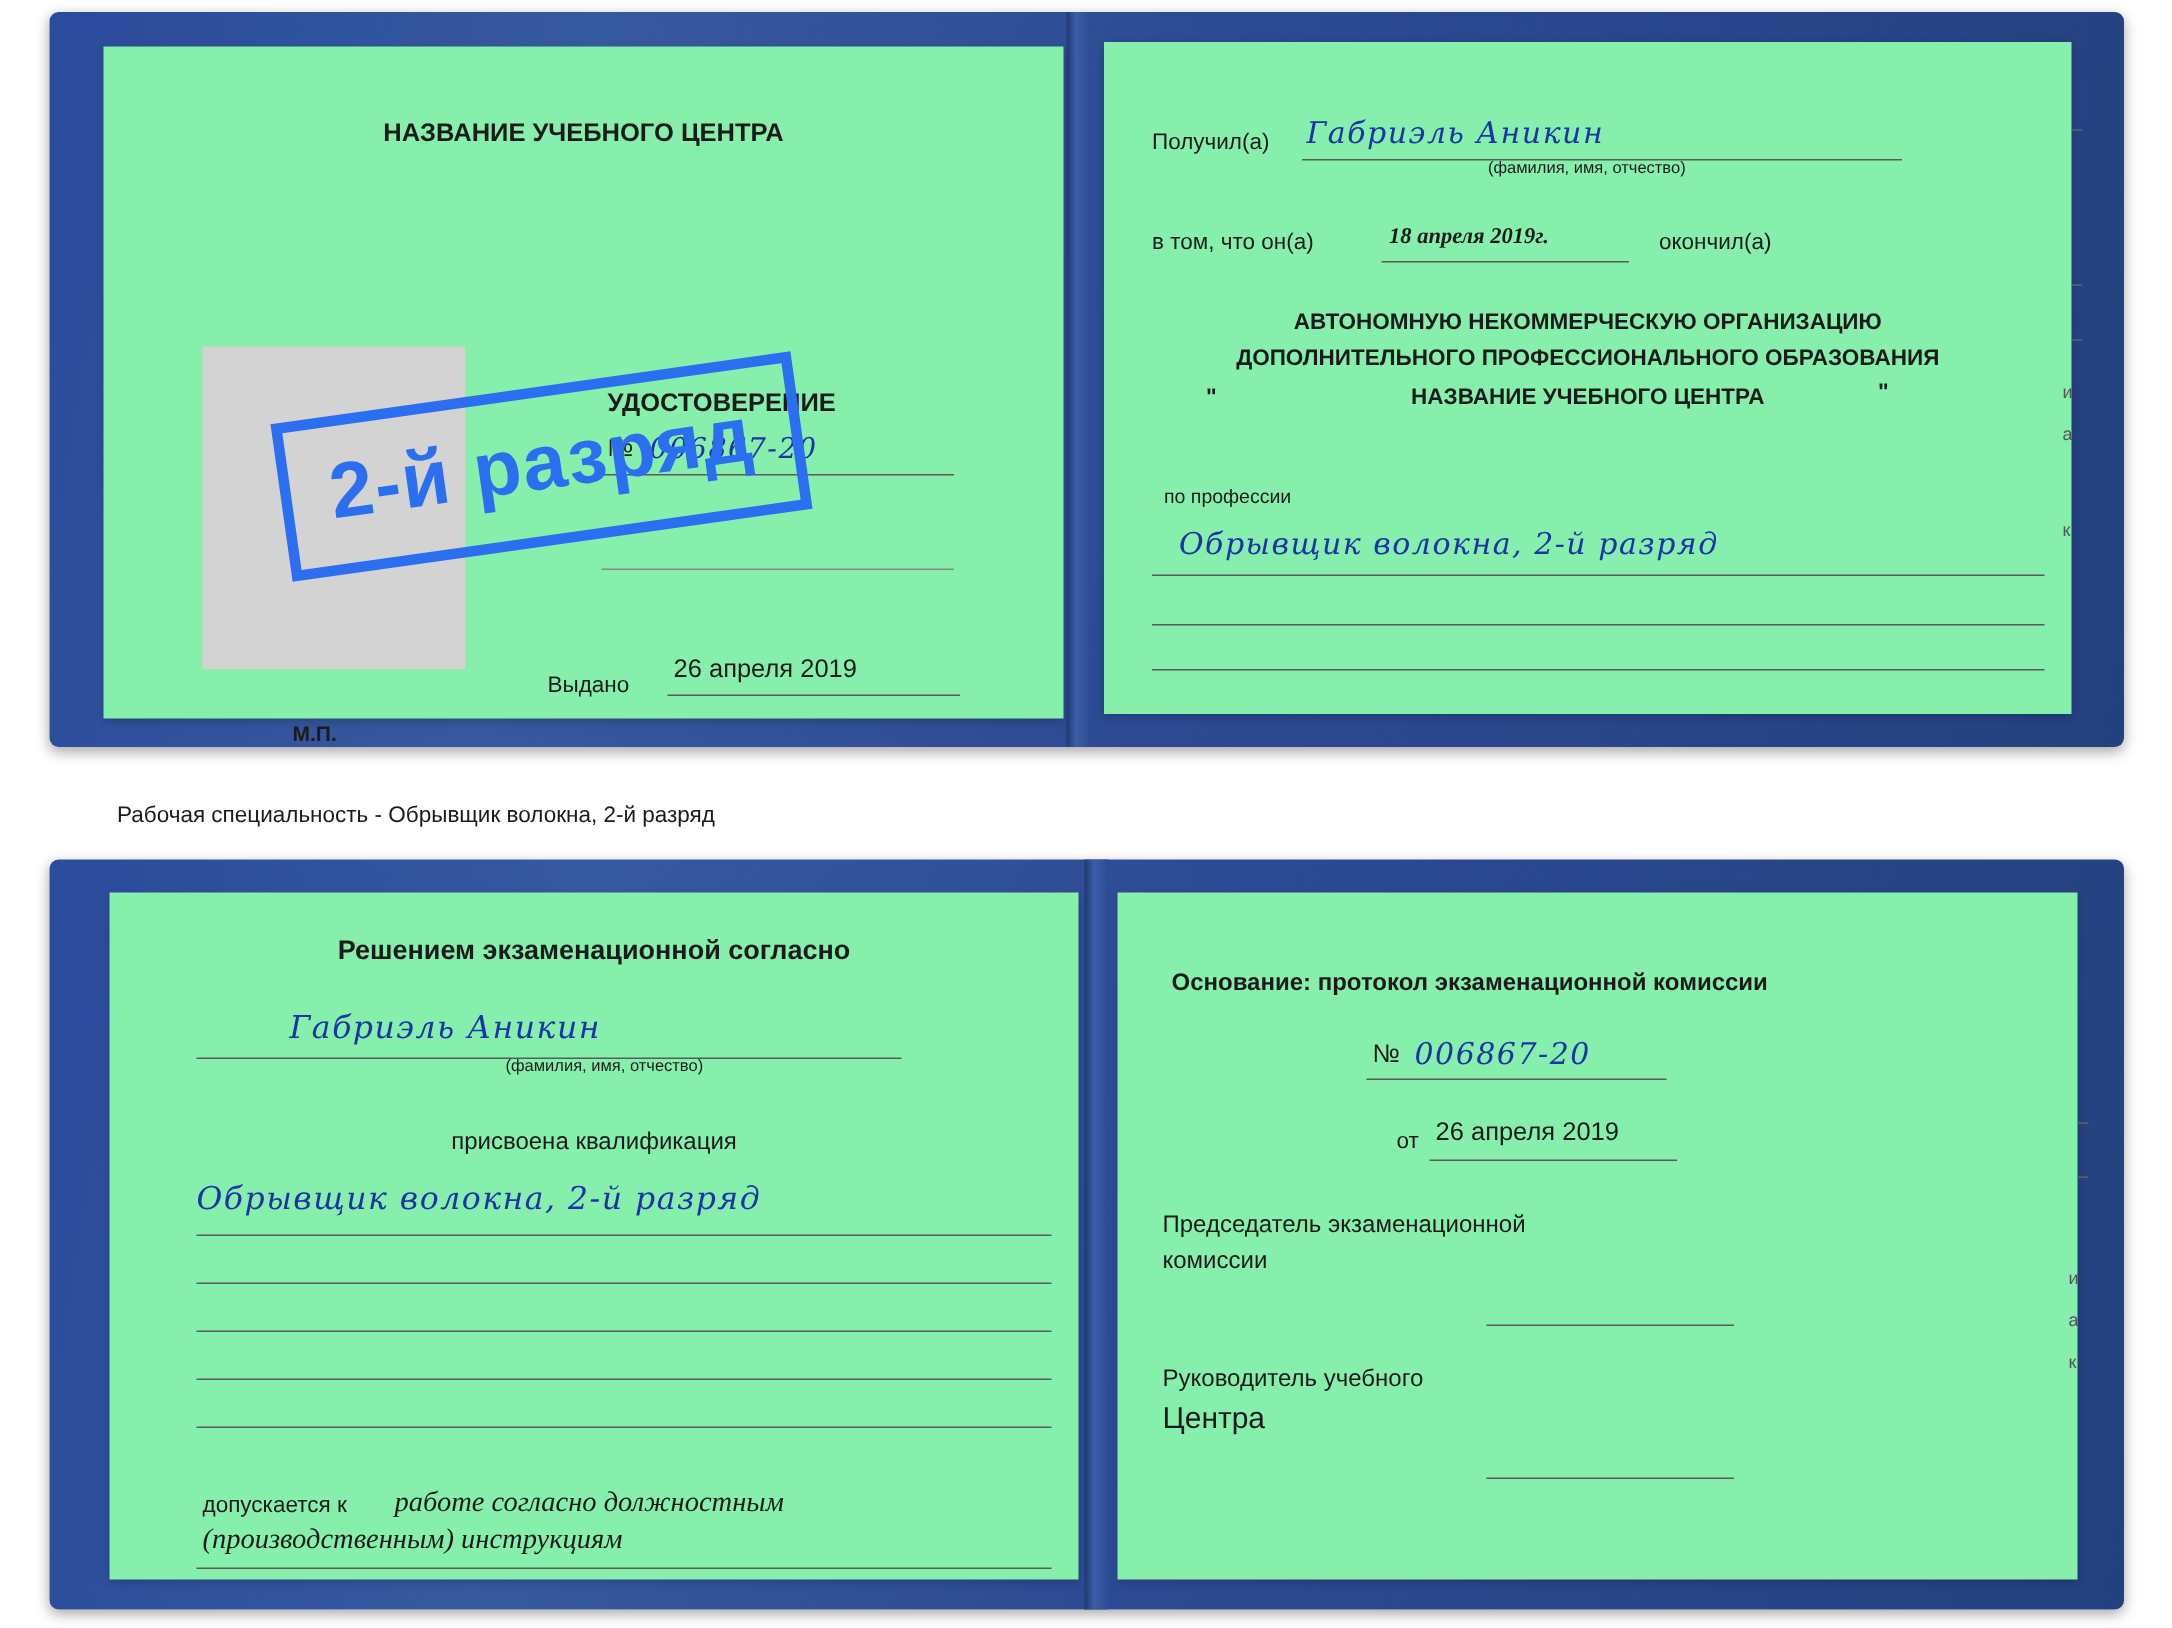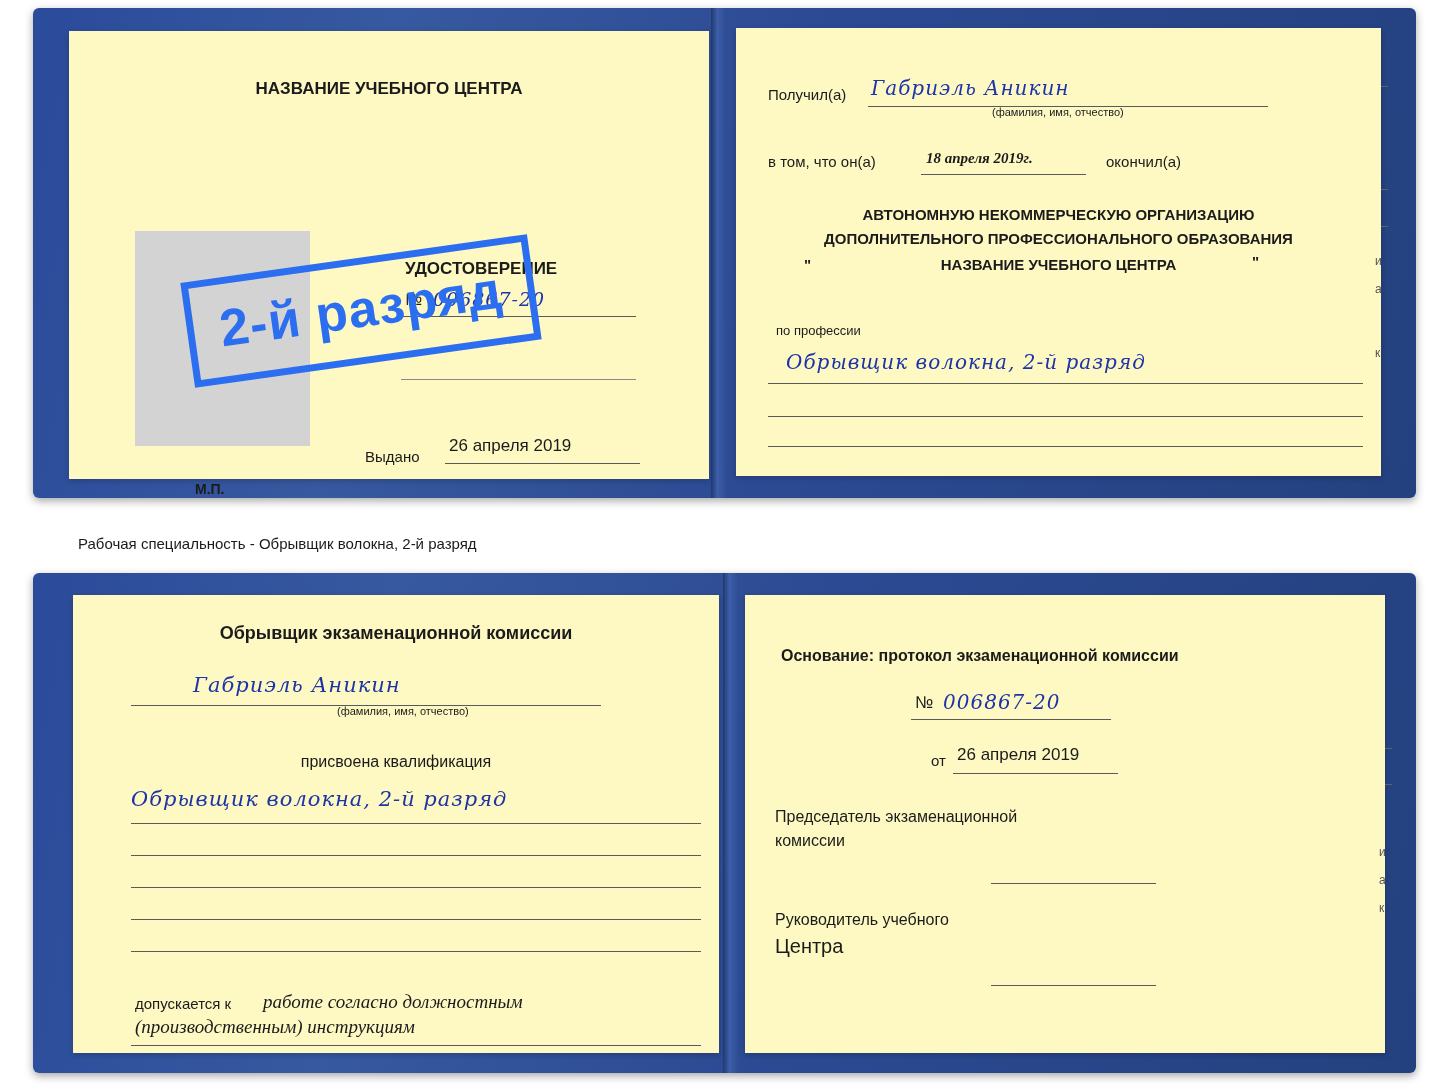--- a/index.html
+++ b/index.html
@@ -30,21 +30,21 @@
   }
   .spine {
     position: absolute;
     top: 0;
     bottom: 0;
     width: 16px;
     background: linear-gradient(90deg, #20396f, #3d5ea8 40%, #2b4b93 100%);
   }
   .page-left, .page-right {
     position: absolute;
-    background: #fef9c3;
+    background: #86efac;
     box-shadow: 0 2px 6px rgba(0,0,0,0.2);
   }
 
   
   .t {
     position: absolute;
     white-space: pre;
     color: #1b1b1b;
   }
   .bold { font-weight: bold; }
@@ -162,21 +162,21 @@
 
   <div class="stamp" style="left:186px; top:258px;">2-й разряд</div>
 
   <div class="caption" style="left:78px; top:535px;">Рабочая специальность - Обрывщик волокна, 2-й разряд</div>
 
   <div class="book" style="left:33px; top:573px; width:1383px; height:500px;">
     <div class="book-cover"></div>
     <div class="spine" style="left:690px;"></div>
 
     <div class="page-left" style="left:40px; top:22px; width:646px; height:458px;">
-      <div class="t bold center" style="left:0; top:28px; width:646px; font-size:18px;">Обрывщик экзаменационной комиссии</div>
+      <div class="t bold center" style="left:0; top:28px; width:646px; font-size:18px;">Решением экзаменационной согласно</div>
 
       <div class="t hand" style="left:120px; top:78px; font-size:21px;">Габриэль Аникин</div>
       <div class="line" style="left:58px; top:110px; width:470px;"></div>
       <div class="t tiny" style="left:264px; top:110px;">(фамилия, имя, отчество)</div>
 
       <div class="t center" style="left:0; top:158px; width:646px; font-size:16px;">присвоена квалификация</div>
 
       <div class="t hand" style="left:58px; top:192px; font-size:21px;">Обрывщик волокна, 2-й разряд</div>
       <div class="line" style="left:58px; top:228px; width:570px;"></div>
       <div class="line" style="left:58px; top:260px; width:570px;"></div>

